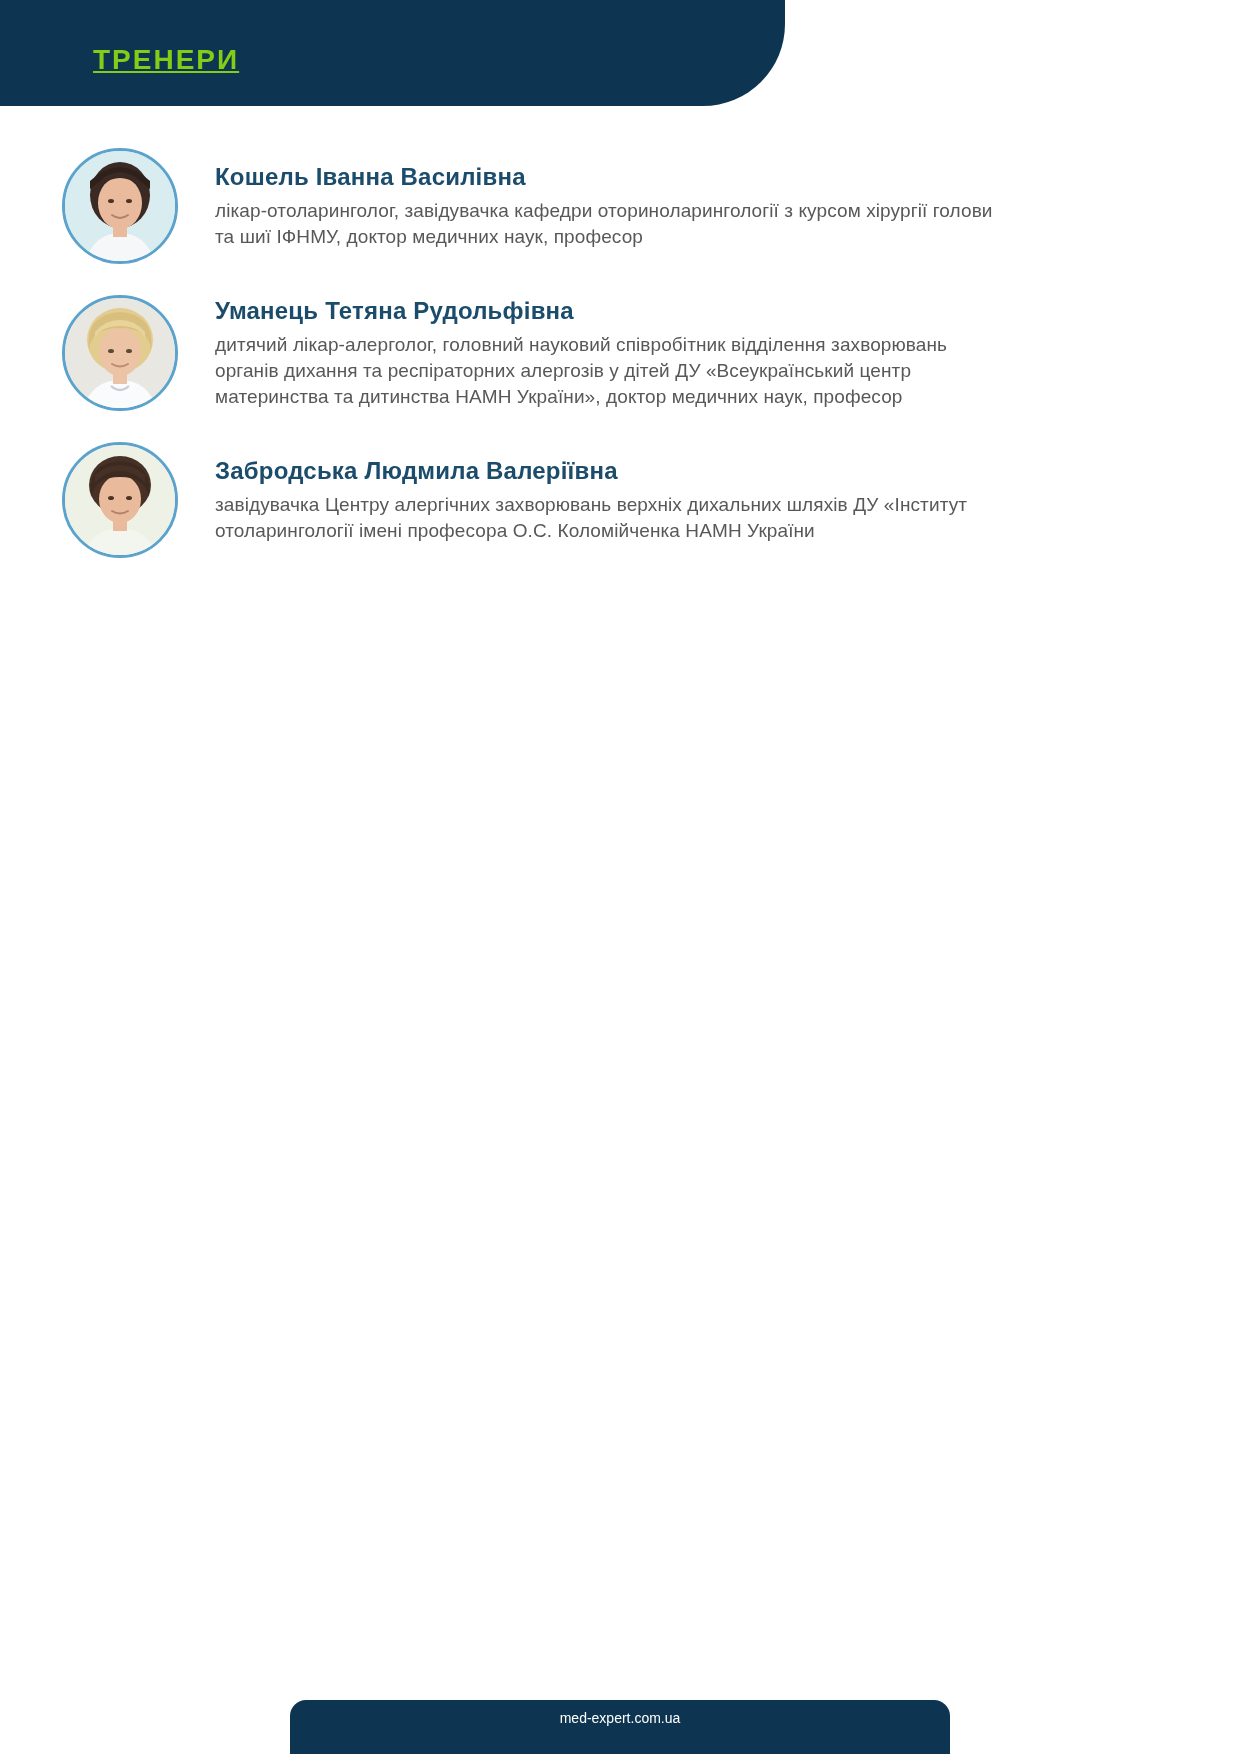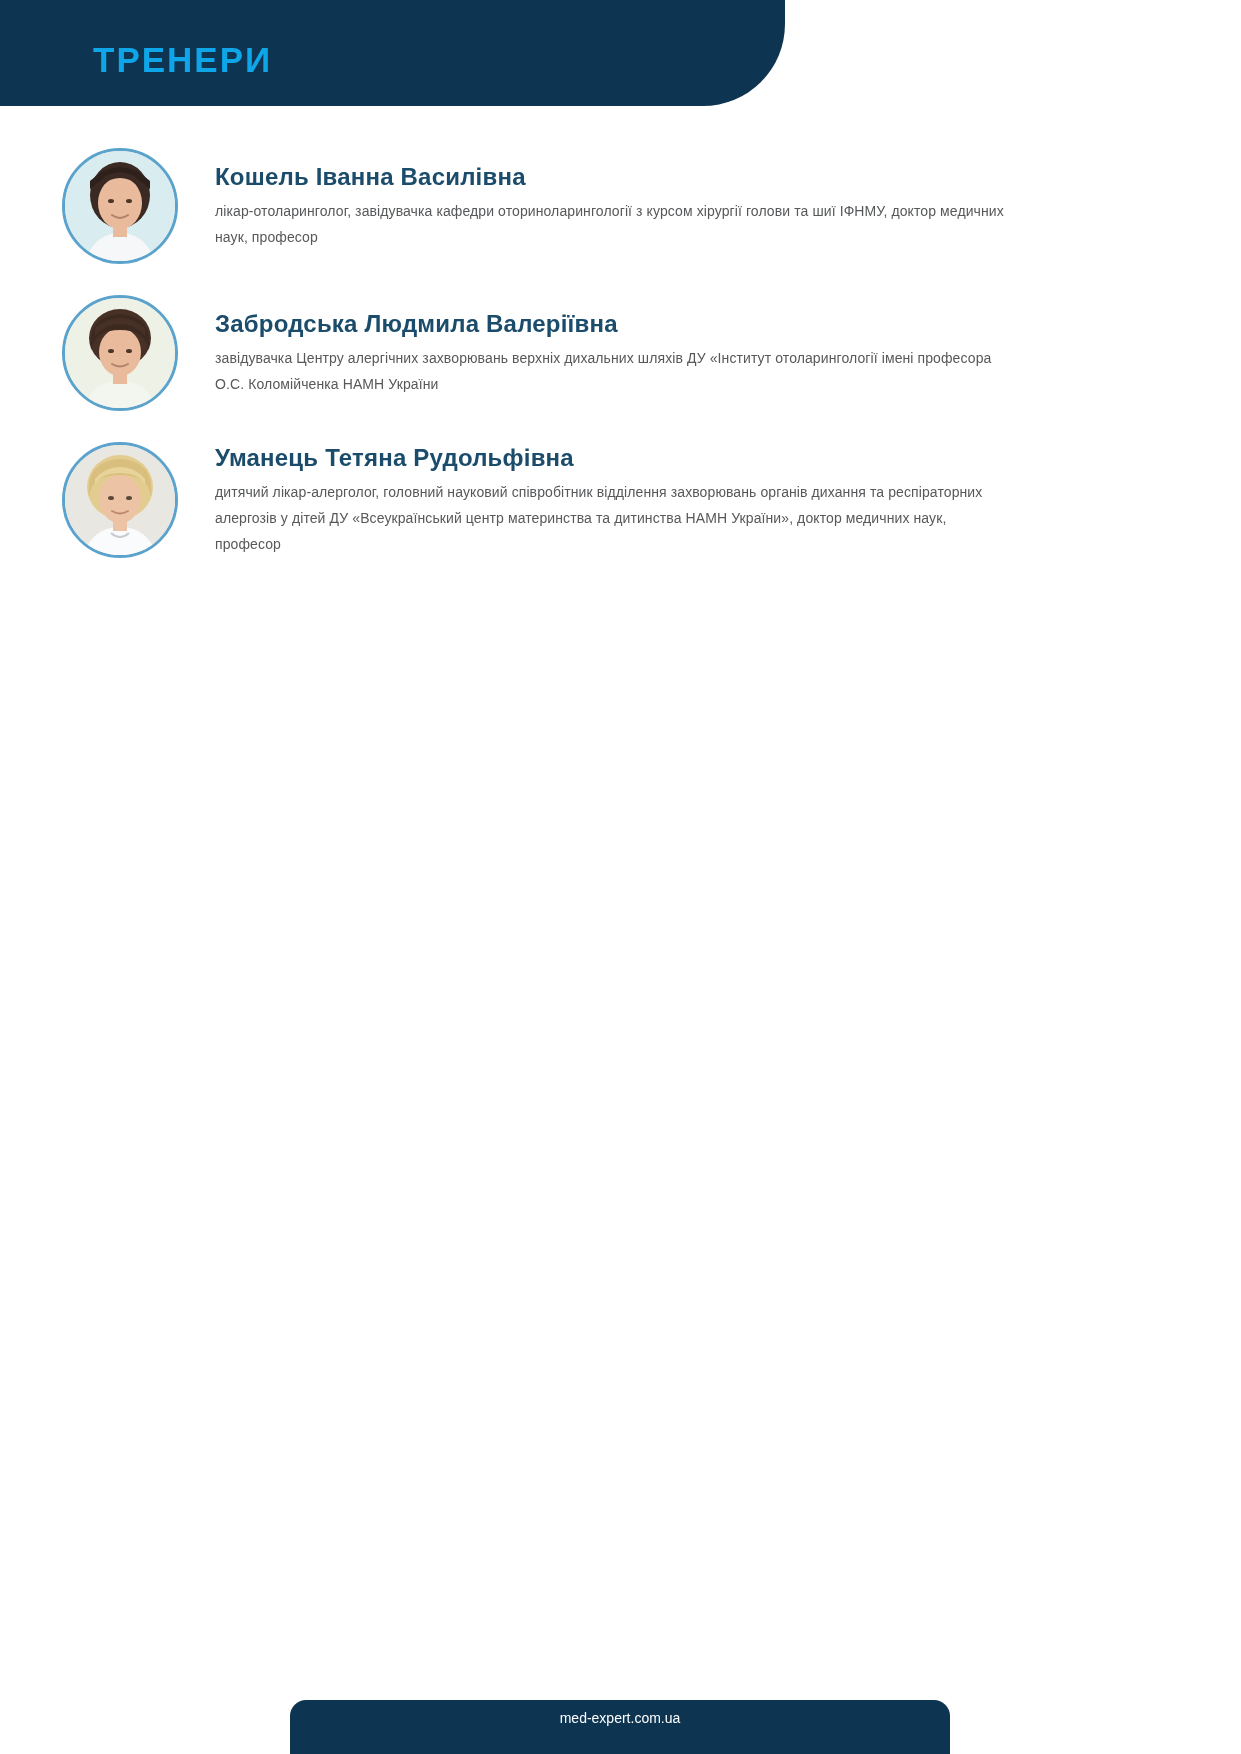--- a/index.html
+++ b/index.html
@@ -21,24 +21,25 @@
     width: 785px;
     height: 106px;
     background: #0d3451;
     border-bottom-right-radius: 82px;
     display: flex;
     align-items: center;
   }
   .header-title {
     margin-left: 93px;
     margin-top: 14px;
-    color: #0ea5e9;
-    font-size: 35px;
+    color: #84cc16;
+    font-size: 28px;
     font-weight: 800;
     letter-spacing: 2px;
+    text-decoration: underline;
   }
 
   
   .trainers {
     position: absolute;
     top: 148px;
     left: 62px;
     width: 1120px;
     display: flex;
     flex-direction: column;
@@ -64,21 +65,21 @@
   }
   .trainer-name {
     color: #1b4c6b;
     font-size: 24px;
     font-weight: 700;
     margin-bottom: 7px;
     letter-spacing: 0.2px;
   }
   .trainer-desc {
     color: #57585a;
-    font-size: 14px;
+    font-size: 19px;
     line-height: 26px;
     letter-spacing: 0.1px;
   }
 
   
   .footer-bar {
     position: absolute;
     left: 290px;
     top: 1700px;
     width: 660px;
@@ -125,59 +126,59 @@
       </div>
       <div class="trainer-text">
         <div class="trainer-name">Кошель Іванна Василівна</div>
         <div class="trainer-desc">лікар-отоларинголог, завідувачка кафедри оториноларингології з курсом хірургії голови та шиї ІФНМУ, доктор медичних наук, професор</div>
       </div>
     </div>
 
     <div class="trainer-row">
       <div class="avatar">
         <svg viewBox="0 0 110 110">
-          <rect x="0" y="0" width="110" height="110" fill="#eef1e5"></rect>
-          <ellipse cx="55" cy="40" rx="31" ry="29" fill="#473127"></ellipse>
-          <ellipse cx="55" cy="54" rx="21" ry="24" fill="#e9bb9c"></ellipse>
-          <path d="M26 52 Q 22 18 55 16 Q 88 18 84 52 Q 80 32 55 32 Q 30 32 26 52 Z" fill="#3c2a21"></path>
-          <path d="M30 38 Q 40 26 55 26 Q 70 26 80 38 L 80 30 Q 68 20 55 20 Q 42 20 30 30 Z" fill="#473127"></path>
-          <ellipse cx="46" cy="53" rx="3" ry="2" fill="#4a3527"></ellipse>
-          <ellipse cx="64" cy="53" rx="3" ry="2" fill="#4a3527"></ellipse>
-          <path d="M47 66 Q 55 71 63 66" stroke="#b5806a" stroke-width="2" fill="none" stroke-linecap="round"></path>
-          <path d="M18 110 Q 28 83 55 83 Q 82 83 92 110 Z" fill="#f3f5ef"></path>
-          <rect x="48" y="75" width="14" height="11" fill="#e9bb9c"></rect>
-        </svg>
-      </div>
-      <div class="trainer-text">
-        <div class="trainer-name">Забродська Людмила Валеріївна</div>
-        <div class="trainer-desc">завідувачка Центру алергічних захворювань верхніх дихальних шляхів ДУ «Інститут отоларингології імені професора О.С. Коломійченка НАМН України</div>
-      </div>
-    </div>
-
-    <div class="trainer-row">
-      <div class="avatar">
-        <svg viewBox="0 0 110 110">
           <rect x="0" y="0" width="110" height="110" fill="#e9e7e1"></rect>
           <ellipse cx="55" cy="42" rx="33" ry="32" fill="#e3cc8f"></ellipse>
           <ellipse cx="55" cy="54" rx="21" ry="24" fill="#ecc3a4"></ellipse>
           <path d="M24 52 Q 20 16 55 14 Q 90 16 86 52 Q 84 30 55 30 Q 26 30 24 52 Z" fill="#d9bf7e"></path>
           <path d="M30 40 Q 36 28 55 28 Q 74 28 80 40 L 80 34 Q 70 22 55 22 Q 40 22 30 34 Z" fill="#e8d49a"></path>
           <ellipse cx="46" cy="53" rx="3" ry="2" fill="#5a4a35"></ellipse>
           <ellipse cx="64" cy="53" rx="3" ry="2" fill="#5a4a35"></ellipse>
           <path d="M47 66 Q 55 71 63 66" stroke="#c08a70" stroke-width="2" fill="none" stroke-linecap="round"></path>
           <path d="M18 110 Q 28 82 55 82 Q 82 82 92 110 Z" fill="#fafbfc"></path>
           <rect x="48" y="74" width="14" height="12" fill="#ecc3a4"></rect>
           <path d="M46 88 Q 55 96 64 88" stroke="#c9cdd1" stroke-width="2" fill="none"></path>
         </svg>
       </div>
       <div class="trainer-text">
         <div class="trainer-name">Уманець Тетяна Рудольфівна</div>
         <div class="trainer-desc">дитячий лікар-алерголог, головний науковий співробітник відділення захворювань органів дихання та респіраторних алергозів у дітей ДУ «Всеукраїнський центр материнства та дитинства НАМН України», доктор медичних наук, професор</div>
       </div>
     </div>
 
+    <div class="trainer-row">
+      <div class="avatar">
+        <svg viewBox="0 0 110 110">
+          <rect x="0" y="0" width="110" height="110" fill="#eef1e5"></rect>
+          <ellipse cx="55" cy="40" rx="31" ry="29" fill="#473127"></ellipse>
+          <ellipse cx="55" cy="54" rx="21" ry="24" fill="#e9bb9c"></ellipse>
+          <path d="M26 52 Q 22 18 55 16 Q 88 18 84 52 Q 80 32 55 32 Q 30 32 26 52 Z" fill="#3c2a21"></path>
+          <path d="M30 38 Q 40 26 55 26 Q 70 26 80 38 L 80 30 Q 68 20 55 20 Q 42 20 30 30 Z" fill="#473127"></path>
+          <ellipse cx="46" cy="53" rx="3" ry="2" fill="#4a3527"></ellipse>
+          <ellipse cx="64" cy="53" rx="3" ry="2" fill="#4a3527"></ellipse>
+          <path d="M47 66 Q 55 71 63 66" stroke="#b5806a" stroke-width="2" fill="none" stroke-linecap="round"></path>
+          <path d="M18 110 Q 28 83 55 83 Q 82 83 92 110 Z" fill="#f3f5ef"></path>
+          <rect x="48" y="75" width="14" height="11" fill="#e9bb9c"></rect>
+        </svg>
+      </div>
+      <div class="trainer-text">
+        <div class="trainer-name">Забродська Людмила Валеріївна</div>
+        <div class="trainer-desc">завідувачка Центру алергічних захворювань верхніх дихальних шляхів ДУ «Інститут отоларингології імені професора О.С. Коломійченка НАМН України</div>
+      </div>
+    </div>
+
   </div>
 
   <div class="footer-bar">
     <div class="footer-url">med-expert.com.ua</div>
   </div>
 
 </div>
 
 </body></html>

